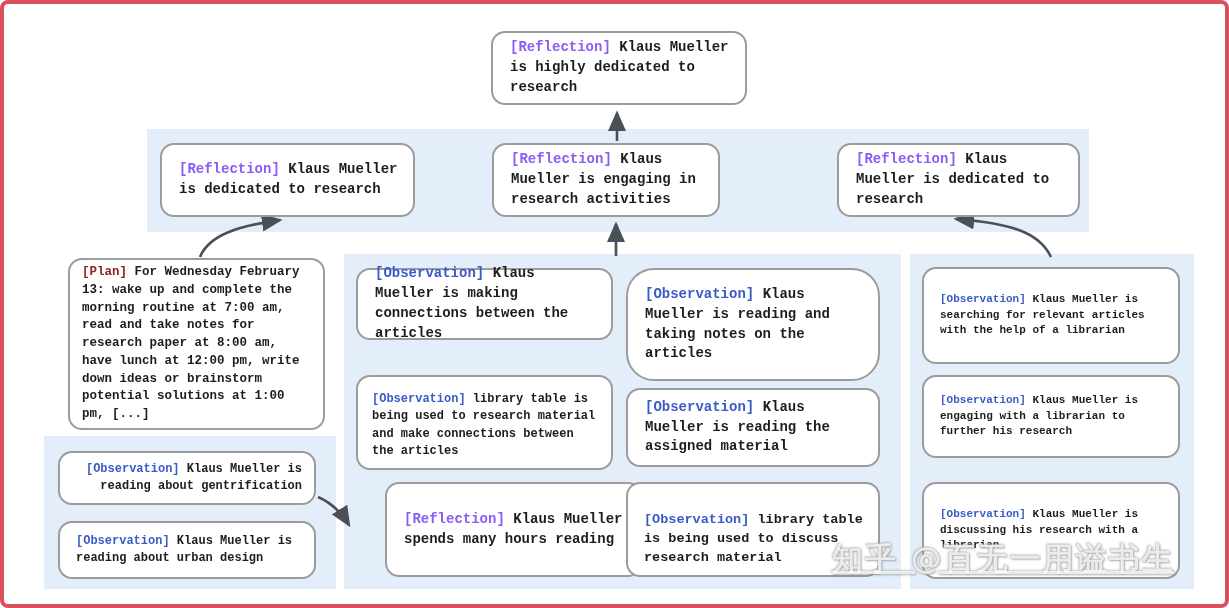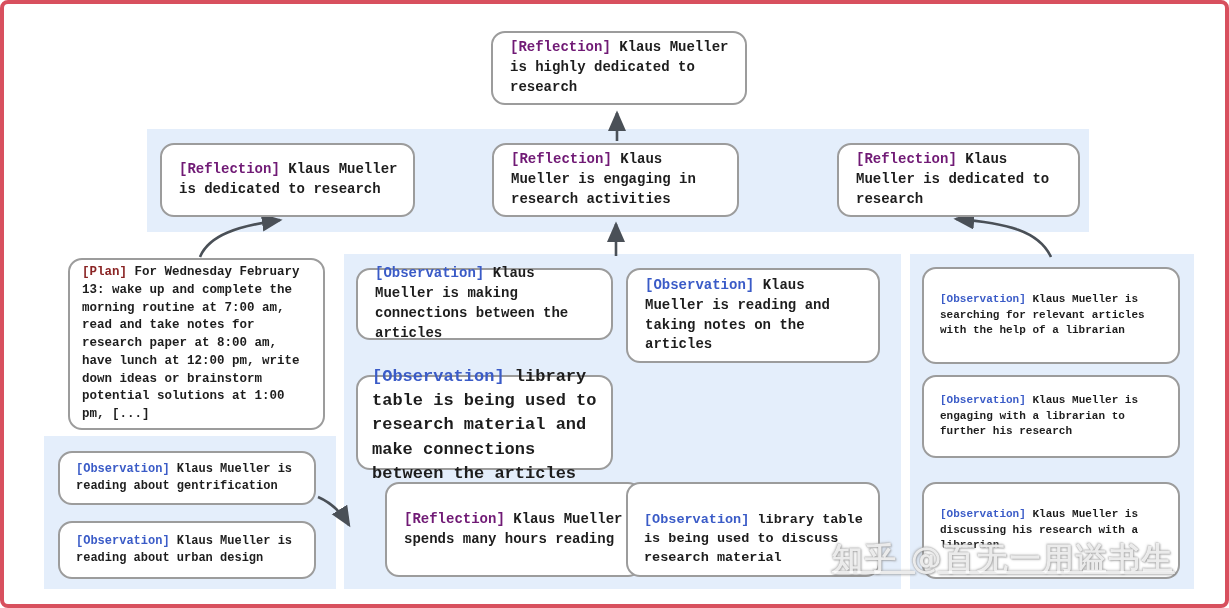--- a/index.html
+++ b/index.html
@@ -27,22 +27,22 @@
     align-items:center;
     color:#1d1d1d;
     font-weight:bold;
   }
   .node p{margin:0;line-height:1.42;}
   .fs14{font-size:14px;padding:8px 14px 8px 17px;}
   .fs135{font-size:13.5px;padding:8px 12px 8px 16px;}
   .fs13{font-size:11px;padding:8px 12px 8px 16px;}
   .fs125{font-size:12.5px;padding:8px 18px 8px 12px;line-height:1.36;}
   .fs12{font-size:12px;padding:6px 12px 6px 16px;}
-  .fs115{font-size:17px;padding:6px 10px 0 14px;line-height:1.5;justify-content:flex-end;}
-  .tag-reflection{color:#701a75;}
+  .fs115{font-size:12px;padding:6px 10px 0 14px;line-height:1.5;justify-content:flex-end;}
+  .tag-reflection{color:#8b5cf6;}
   .tag-observation{color:#3a5bc7;}
   .tag-plan{color:#8a2424;}
   #arrow-layer{
     position:absolute;left:0;top:0;width:1229px;height:608px;
     pointer-events:none;
   }
   #watermark{
     position:absolute;
     left:828px;top:534px;
     font-family:"DejaVu Sans","Liberation Sans",sans-serif;
@@ -78,50 +78,53 @@
     <path d="M314,493 C328,499 337,508 345,521" fill="none" stroke="#4a5057" stroke-width="2.6" marker-end="url(#ah)"></path>
   </svg>
 
   <div class="node fs14" style="left:487px;top:27px;width:256px;height:74px;">
     <p><span class="tag-reflection">[Reflection]</span> <span>Klaus Mueller is highly dedicated to research</span></p>
   </div>
 
   <div class="node fs14" style="left:156px;top:139px;width:255px;height:74px;">
     <p><span class="tag-reflection">[Reflection]</span> <span>Klaus Mueller is dedicated to research</span></p>
   </div>
-  <div class="node fs14" style="left:488px;top:139px;width:247px;height:74px;">
+  <div class="node fs14" style="left:488px;top:139px;width:228px;height:74px;">
     <p><span class="tag-reflection">[Reflection]</span> <span>Klaus Mueller is engaging in research activities</span></p>
   </div>
   <div class="node fs14" style="left:833px;top:139px;width:243px;height:74px;">
     <p><span class="tag-reflection">[Reflection]</span> <span>Klaus Mueller is dedicated to research</span></p>
   </div>
 
   <div class="node fs125" style="left:64px;top:254px;width:257px;height:172px;">
     <p><span class="tag-plan">[Plan]</span> <span>For Wednesday February 13: wake up and complete the morning routine at 7:00 am, read and take notes for research paper at 8:00 am, have lunch at 12:00 pm, write down ideas or brainstorm potential solutions at 1:00 pm, [...]</span></p>
   </div>
 
-  <div class="node fs12" style="left:54px;top:447px;width:258px;height:54px;">
+  <div class="node fs12" style="left:54px;top:447px;width:258px;height:54px;text-align:right;">
     <p><span class="tag-observation">[Observation]</span> <span>Klaus Mueller is reading about gentrification</span></p>
   </div>
   <div class="node fs12" style="left:54px;top:517px;width:258px;height:58px;">
     <p><span class="tag-observation">[Observation]</span> <span>Klaus Mueller is reading about urban design</span></p>
   </div>
 
   <div class="node fs14" style="left:352px;top:264px;width:257px;height:72px;">
     <p><span class="tag-observation">[Observation]</span> <span>Klaus Mueller is making connections between the articles</span></p>
   </div>
   <div class="node fs115" style="left:352px;top:371px;width:257px;height:95px;">
     <p><span class="tag-observation">[Observation]</span> <span>library table is being used to research material and make connections between the articles</span></p>
   </div>
   <div class="node fs14" style="left:352px;top:478px;width:257px;height:95px;margin-left:29px;">
     <p><span class="tag-reflection">[Reflection]</span> <span>Klaus Mueller spends many hours reading</span></p>
   </div>
 
-  <div class="node fs14" style="left:622px;top:264px;width:254px;height:95px;">
+  <div class="node fs14" style="left:622px;top:264px;width:254px;height:113px;border-radius:28px;">
     <p><span class="tag-observation">[Observation]</span> <span>Klaus Mueller is reading and taking notes on the articles</span></p>
+  </div>
+  <div class="node fs14" style="left:622px;top:384px;width:254px;height:79px;">
+    <p><span class="tag-observation">[Observation]</span> <span>Klaus Mueller is reading the assigned material</span></p>
   </div>
   <div class="node fs135" style="left:622px;top:478px;width:254px;height:95px;align-items:flex-end;">
     <p><span class="tag-observation">[Observation]</span> <span>library table is being used to discuss research material</span></p>
   </div>
 
   <div class="node fs13" style="left:918px;top:263px;width:258px;height:97px;">
     <p><span class="tag-observation">[Observation]</span> <span>Klaus Mueller is searching for relevant articles with the help of a librarian</span></p>
   </div>
   <div class="node fs13" style="left:918px;top:371px;width:258px;height:83px;">
     <p><span class="tag-observation">[Observation]</span> <span>Klaus Mueller is engaging with a librarian to further his research</span></p>

